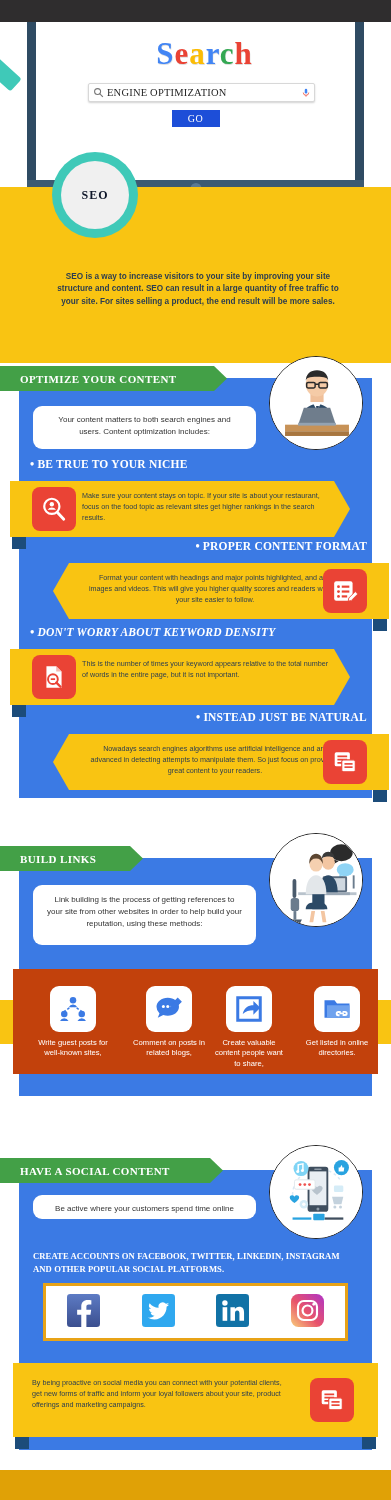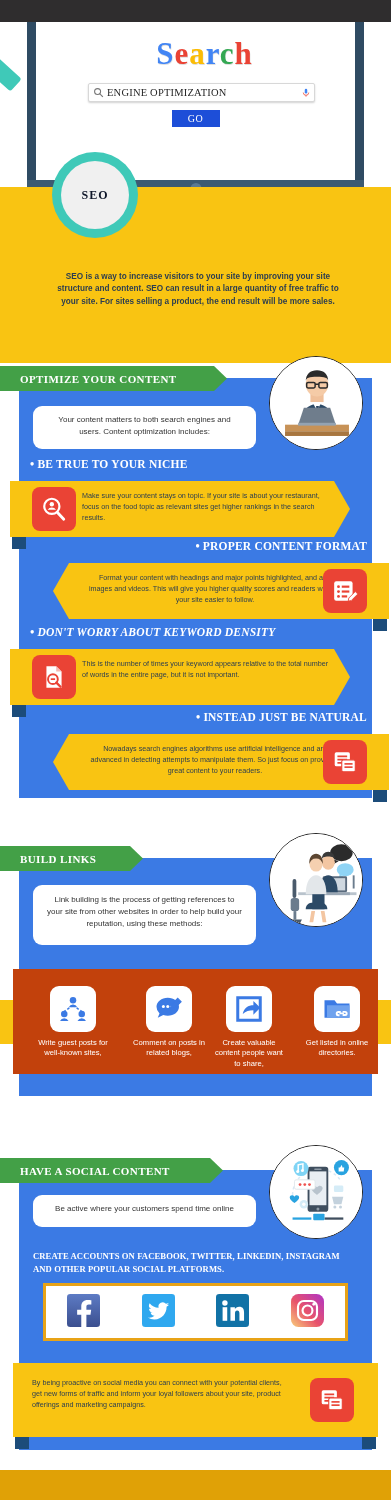--- a/index.html
+++ b/index.html
@@ -405,21 +405,21 @@
         <rect x="68" y="42" width="10" height="7" rx="1.5" fill="#d5ecf7"></rect>
         <path d="M66 54h12l-2 8h-8z" fill="#c4d2dd"></path>
           <circle cx="69" cy="65" r="1.6" fill="#c4d2dd"></circle>
           <circle cx="75" cy="65" r="1.6" fill="#c4d2dd"></circle>
         <rect x="24" y="76" width="20" height="2.4" fill="#29a3e0"></rect>
         <rect x="58" y="76" width="20" height="2.4" fill="#3f4e5e"></rect>
         <rect x="46" y="72" width="12" height="7" rx="1" fill="#29a3e0"></rect>
       </svg>
     </div>
 
-    <div class="wbubble" style="left:33px; top:1195px; width:223px; height:32px; padding:8px 22px;">
+    <div class="wbubble" style="left:33px; top:1195px; width:223px; height:24px; padding:8px 22px;">
       <p>Be active where your customers spend time online</p>
     </div>
 
     <div class="social-cap" style="left:33px; top:1250px; width:315px;">CREATE ACCOUNTS ON FACEBOOK, TWITTER, LINKEDIN, INSTAGRAM AND OTHER POPULAR SOCIAL PLATFORMS.</div>
 
     <div class="social-box" style="left:43px; top:1283px; width:305px; height:58px;">
       <span>
         <svg viewBox="0 0 40 40">
             <defs>
               <linearGradient id="fbg" x1="0" y1="0" x2="0" y2="1">

